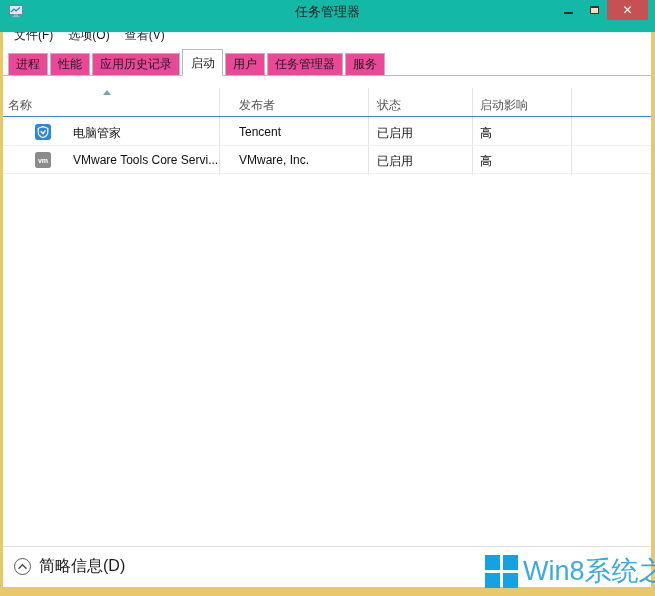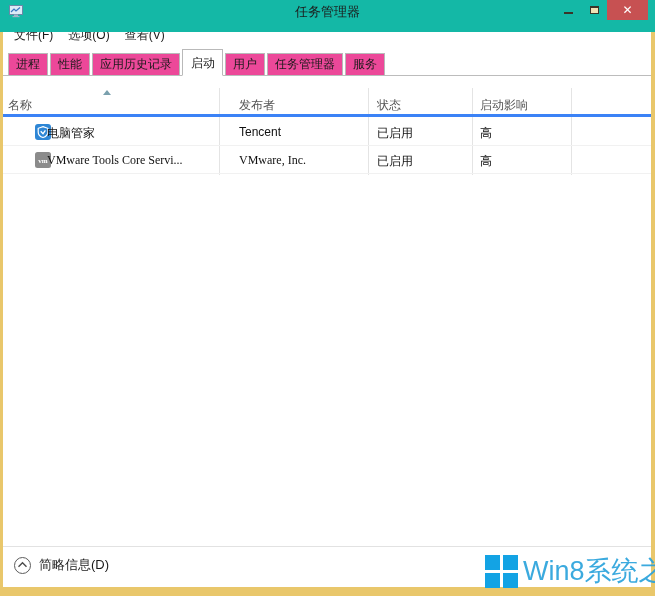--- a/index.html
+++ b/index.html
@@ -29,39 +29,39 @@
   .menu-item { font-size:12px; color:#1a1a1a; padding:3px 6px; margin-right:3px; }
 
   
   .tabstrip { position:absolute; top:50px; left:3px; right:4px; height:26px; display:flex; align-items:flex-end; padding-left:5px; border-bottom:1px solid #bcbcbc; background:#fff; }
   .tab { height:22px; line-height:20px; font-size:12px; color:#1a1a1a; background:#ec4899; border:1px solid #b9b9b9; border-bottom:none; padding:0 7px; margin-right:2px; position:relative; }
   .tab.active { height:27px; line-height:26px; background:#fff; z-index:2; margin-bottom:-1px; border-bottom:1px solid #fff;padding-left:8px; }
 
   
   .list-area { position:absolute; top:88px; left:3px; right:4px; height:87px; background:#fff; }
   .col-divider { position:absolute; top:0; width:1px; height:87px; background:#e4e4e4; }
-  .header-row { position:absolute; top:0; left:0; right:0; height:29px; border-bottom:3px solid #3b82f6; }
+  .header-row { position:absolute; top:0; left:0; right:0; height:29px; border-bottom:1px solid #3b82f6; }
   .hdr-label { position:absolute; top:9px; font-size:12px; color:#555; white-space:nowrap; }
   .sort-arrow { position:absolute; left:100px; top:2px; width:0; height:0; border-left:4px solid transparent; border-right:4px solid transparent; border-bottom:5px solid #7aa0ad; }
   .lrow { position:absolute; left:0; right:0; height:28px; border-bottom:1px solid #f1f1f1; }
   .lrow.r0 { top:30px; }
-  .lrow.r1 { top:58px;font-family:Liberation Serif, serif; }
+  .lrow.r1 { top:58px; }
   .cell { position:absolute; top:7px; font-size:12px; color:#111; white-space:nowrap; }
   .cell-icon { position:absolute; left:32px; top:6px; width:16px; height:16px; }
-  .c-name { left:44px; }
+  .c-name { left:70px; }
   .c-pub  { left:236px; }
   .c-stat { left:374px;text-align:center; }
   .c-imp  { left:477px; }
   .h-name { left:5px; }
 
   
   .statusbar { position:absolute; top:546px; left:3px; right:4px; height:41px; background:#fff; border-top:1px solid #e2e2e2; }
   .toggle-group { position:absolute; left:11px; top:9px; display:flex; align-items:center; }
   .circle-icon { width:17px; height:17px; border:1px solid #5c5c5c; border-radius:50%; display:flex; align-items:center; justify-content:center; margin-right:8px; }
-  .toggle-label { font-size:13px; color:#1a1a1a; }
+  .toggle-label { font-size:16px; color:#1a1a1a; }
   .disable-btn { position:absolute; right:14px; top:6px; width:75px; height:27px; background:#e1e1e1; border:1px solid #adadad; font-size:12px; color:#1a1a1a; display:flex; align-items:center; justify-content:center; font-family:"Liberation Sans","DejaVu Sans",sans-serif; }
 
   
   .watermark { position:absolute; left:485px; top:553px; z-index:50; display:flex; align-items:center; }
   .win-logo { display:grid; grid-template-columns:15px 15px; grid-template-rows:15px 15px; gap:3px; margin-right:5px; }
   .win-logo div { background:#13A3E4; }
   .wm-text { font-size:27px; color:#2BA3DC; opacity:0.92; white-space:nowrap; letter-spacing:0; }
 </style>
 </head>
 <body>

